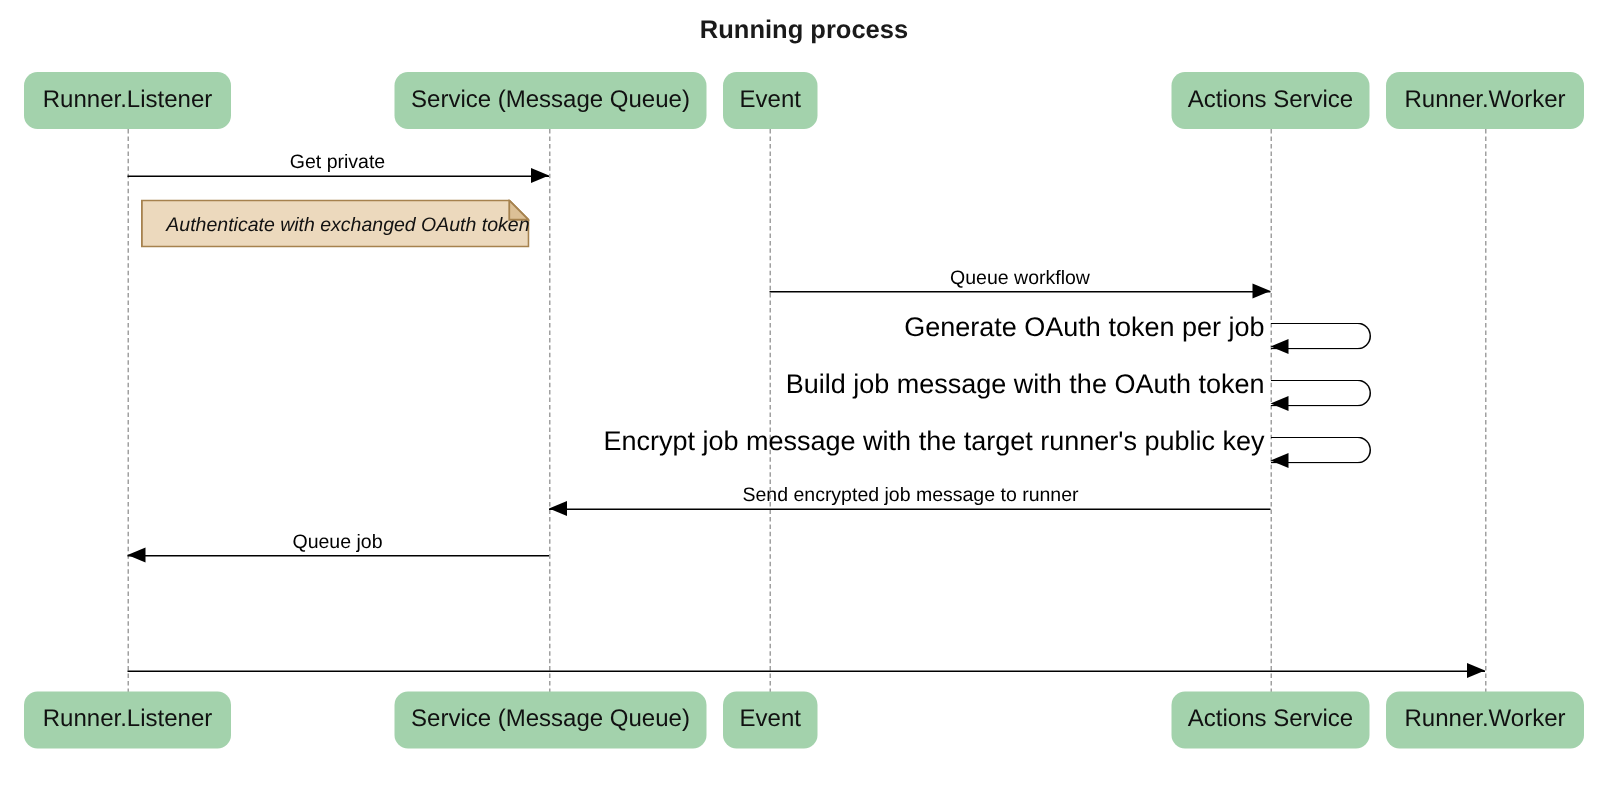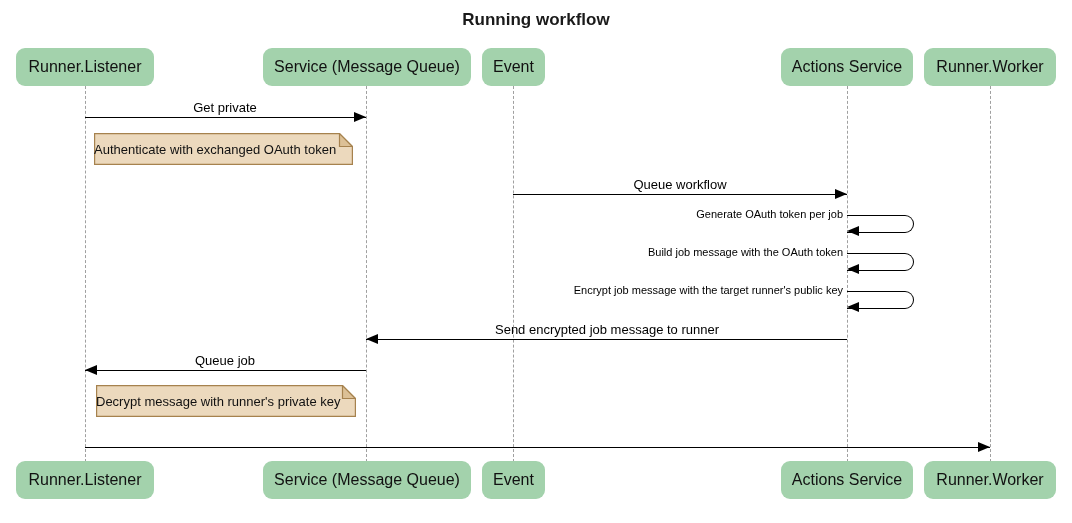--- a/index.html
+++ b/index.html
@@ -26,43 +26,43 @@
   }
   .ah { position:absolute; width:0; height:0;
     border-top:5px solid transparent; border-bottom:5px solid transparent; }
   .ah.right { border-left:12px solid var(--arrow); }
   .ah.left  { border-right:12px solid var(--arrow); }
   .msg-label {
     position:absolute; font-size:13px; white-space:nowrap; color:#000;
     transform:translateX(-50%);
   }
   .self-label {
-    position:absolute; font-size:11px; white-space:nowrap; color:#000;
+    position:absolute; font-size:18px; white-space:nowrap; color:#000;
     text-align:left;
   }
   .selfloop {
     position:absolute; width:66px; height:16px;
     border:1.5px solid var(--arrow); border-left:none;
     border-radius:0 10px 10px 0;
   }
   .note {
     position:absolute;
-    display:flex; align-items:center; justify-content:flex-start;
+    display:flex; align-items:center; justify-content:flex-end;font-style:italic;
   }
   .note svg { position:absolute; left:0; top:0; }
   .note-body { fill:var(--note-fill); stroke:var(--note-border); stroke-width:1.2; }
   .note-fold { fill:var(--note-fold); stroke:var(--note-border); stroke-width:1.2; }
   .note-text { position:relative; font-size:13px; white-space:nowrap; color:#111; }
 </style>
 </head>
 <body>
 
 <div class="stage">
 
-  <div class="title">Running workflow</div>
+  <div class="title">Running process</div>
 
   <div class="lifeline" style="left:85px"></div>
   <div class="lifeline" style="left:366px"></div>
   <div class="lifeline" style="left:513px"></div>
   <div class="lifeline" style="left:847px"></div>
   <div class="lifeline" style="left:990px"></div>
 
   <div class="participant" style="left:16px;  top:48px; width:138px">
       <span>Runner.Listener</span>
     </div>
@@ -108,27 +108,20 @@
   <div class="ah left" style="left:847px; top:302px"></div>
 
   <div class="msg-label" style="left:607px; top:322px">Send encrypted job message to runner</div>
   <div class="msg-line" style="left:366px; top:339px; width:481px"></div>
   <div class="ah left" style="left:366px; top:334px"></div>
 
   <div class="msg-label" style="left:225px; top:353px">Queue job</div>
   <div class="msg-line" style="left:85px; top:370px; width:281px"></div>
   <div class="ah left" style="left:85px; top:365px"></div>
 
-  <div class="note" style="left:96px; top:385px; width:260px; height:32px">
-    <svg width="260" height="32" viewBox="0 0 260 32">
-      <path class="note-body" d="M0.6,0.6 H246.5 L259.4,13.5 V31.4 H0.6 Z"></path>
-      <path class="note-fold" d="M246.5,0.6 V13.5 H259.4 Z"></path>
-    </svg>
-    <span class="note-text">Decrypt message with runner's private key</span>
-  </div>
 
   <div class="msg-line" style="left:85px; top:447px; width:905px"></div>
   <div class="ah right" style="left:978px; top:442px"></div>
 
   <div class="participant" style="left:16px;  top:461px; width:138px">
       <span>Runner.Listener</span>
     </div>
   <div class="participant" style="left:263px; top:461px; width:208px">
       <span>Service (Message Queue)</span>
     </div>

